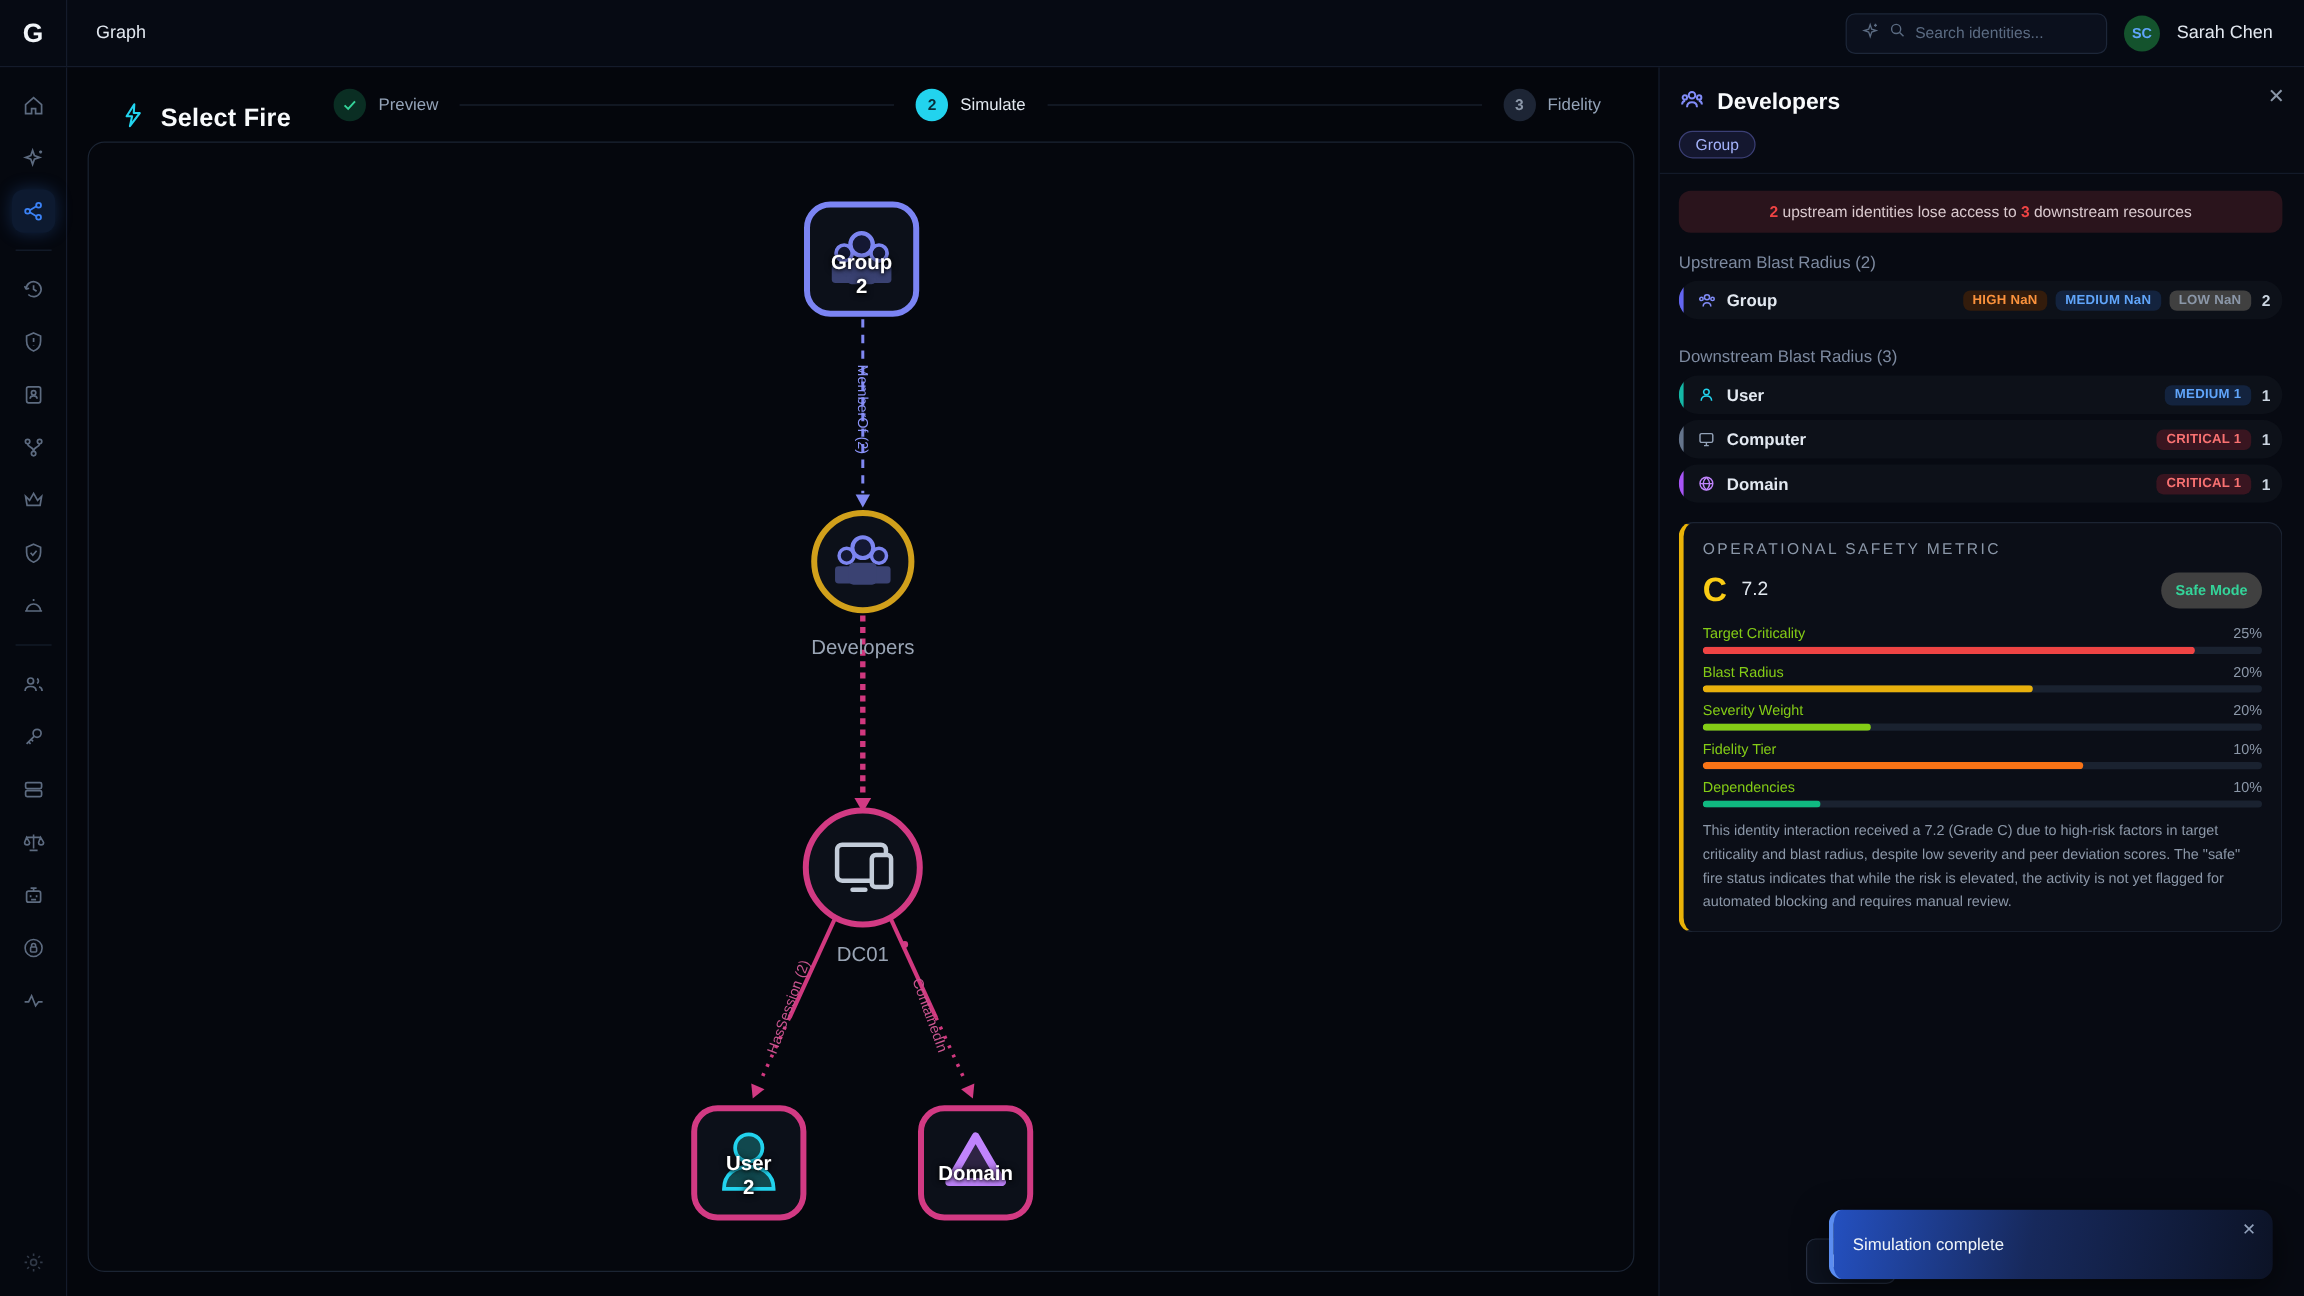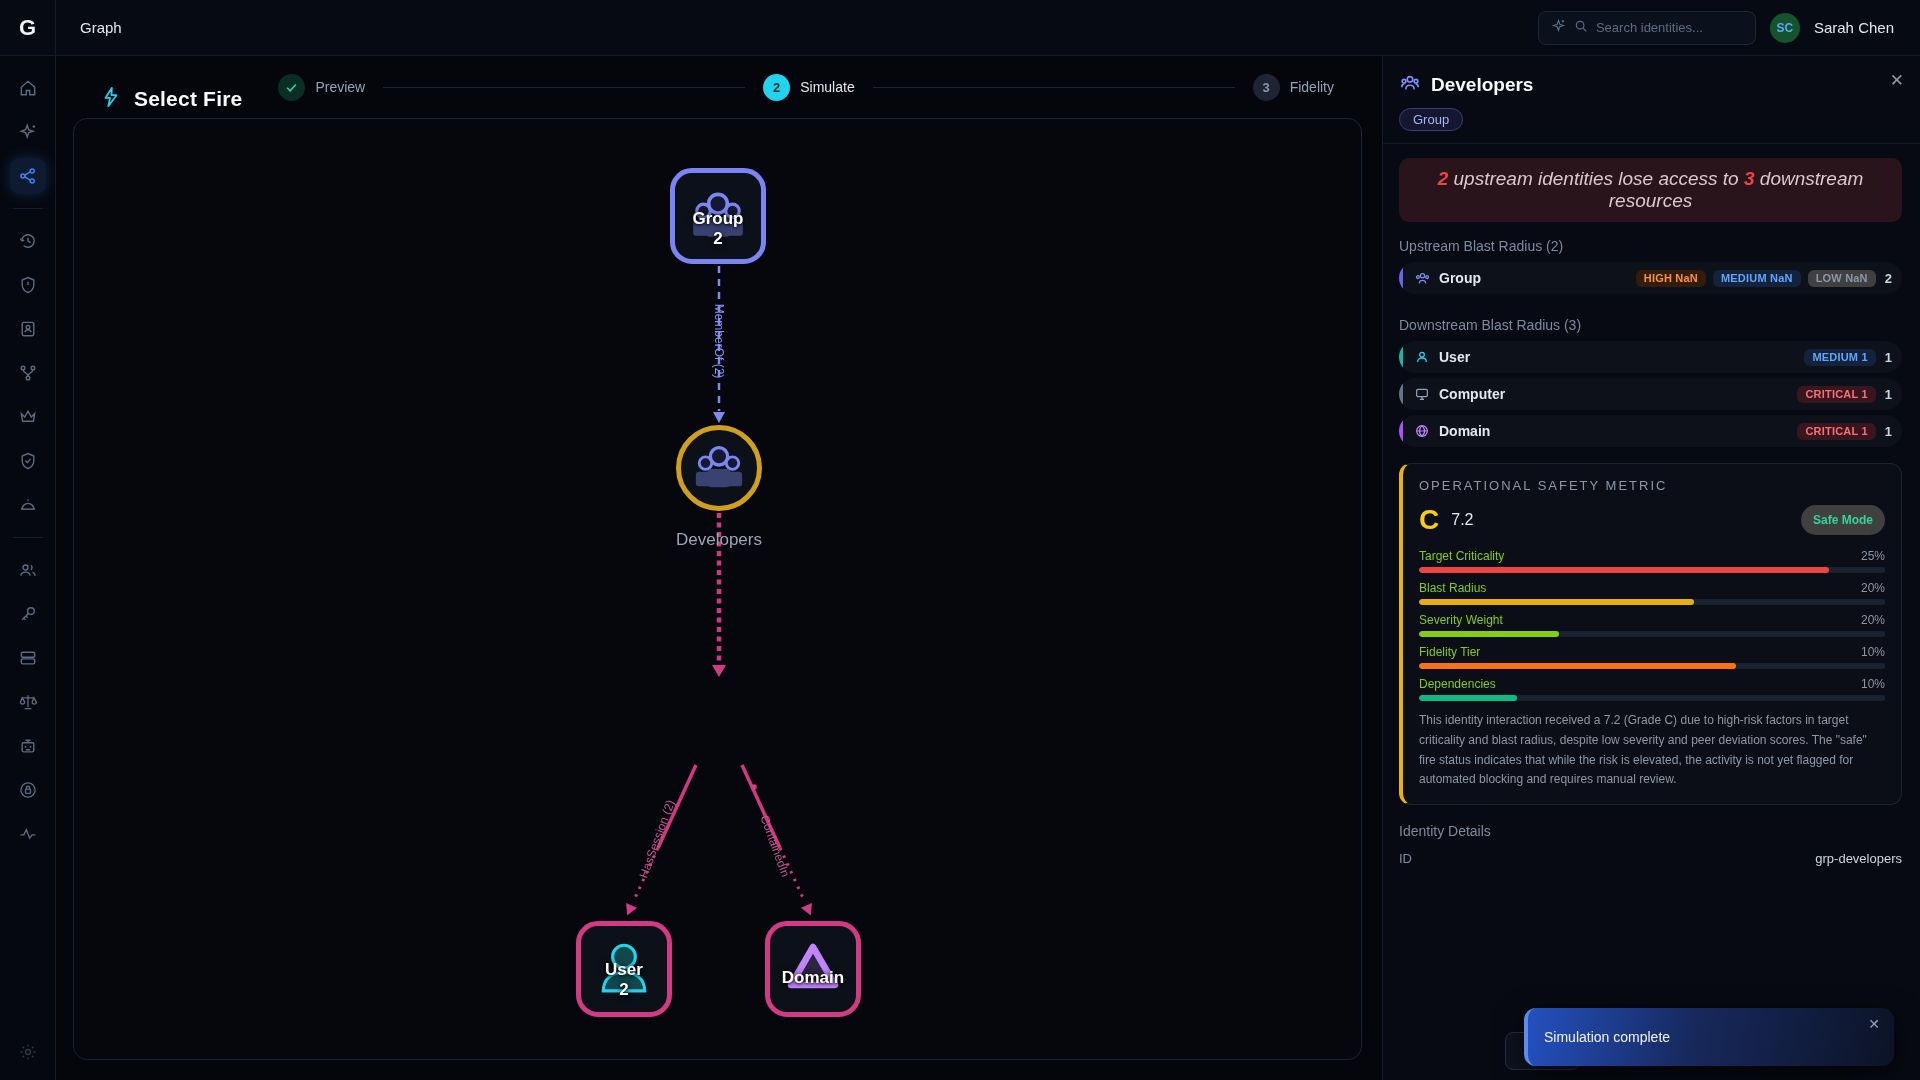--- a/index.html
+++ b/index.html
@@ -69,21 +69,21 @@
     background:#070a12; border-left:1px solid #141b2b; z-index:20; }
   .panel-head { padding:16px 18px 12px 16px; border-bottom:1px solid #131a29; position:relative; }
   .panel-title-row { display:flex; align-items:center; gap:10px; }
   .panel-title { font-size:19px; font-weight:bold; color:#f8fafc; }
   .panel-close { position:absolute; right:16px; top:14px; color:#8b97a8; font-size:17px;
     cursor:pointer; background:none; border:none; font-family:inherit; }
   .type-badge { display:inline-block; margin-top:10px; padding:3px 13px; font-size:13px;
     color:#a5b4fc; background:#14172f; border:1px solid #3b3f75; border-radius:999px; }
   .panel-body { padding:14px 18px 0 16px; }
   .alert { background:#2a141c; border-radius:10px; padding:10px 14px; text-align:center;
-    font-size:19px; color:#d9c9ce; margin-bottom:16px;font-style:italic; }
+    font-size:13px; color:#d9c9ce; margin-bottom:16px; }
   .alert b { color:#ef4444; }
   .sect-label { font-size:14px; color:#7d8aa0; margin:4px 0 8px 0; }
   .row { display:flex; align-items:center; height:32px; background:#0d1119; border-radius:999px;
     margin-bottom:5px; padding:0 10px 0 4px; position:relative; overflow:hidden; }
   .row-accent { width:4px; height:100%; border-radius:4px 0 0 4px; position:absolute; left:0; top:0; }
   .row-icon { width:26px; display:flex; align-items:center; justify-content:center; margin-left:6px; }
   .row-label { font-size:14px; color:#e2e8f0; font-weight:bold; margin-left:4px; }
   .row-right { margin-left:auto; display:flex; align-items:center; gap:7px; }
   .badge { font-size:11px; font-weight:bold; padding:2.5px 8px; border-radius:6px; letter-spacing:.2px; }
   .badge.high { color:#fb923c; background:#331c0c; }
@@ -354,20 +354,30 @@
           <circle cx="42" cy="25" r="6.5" fill="#141833" stroke="#7c85f0" stroke-width="3"></circle>
           <circle cx="28" cy="18" r="9" fill="#141833" stroke="#7c85f0" stroke-width="3.5"></circle>
           <rect x="4" y="34" width="17" height="15" rx="3" fill="#3a4272"></rect>
           <rect x="35" y="34" width="17" height="15" rx="3" fill="#3a4272"></rect>
           <rect x="16" y="31" width="24" height="19" rx="4" fill="#3a4272"></rect>
         </svg>
     </span>
     <span class="node-sub" style="top:100px;">Developers</span>
   </div>
 
+  <div class="node node-circle" style="left:595px; top:554px; width:100px; height:100px; border:5px solid #d23a83;">
+    <span>
+      <svg width="60" height="60" viewBox="0 0 56 56" fill="none" stroke="#c3ccd9" stroke-width="3.5" stroke-linejoin="round">
+          <rect x="8" y="12" width="38" height="28" rx="4"></rect>
+          <rect x="35" y="20" width="15" height="25" rx="3" fill="#0c1019"></rect>
+          <path d="M20 47 h10" stroke-linecap="round"></path>
+        </svg>
+    </span>
+    <span class="node-sub" style="top:108px;">DC01</span>
+  </div>
 
   <div class="node node-square" style="left:502px; top:802px;">
     <span>
       <svg width="58" height="58" viewBox="0 0 56 56">
           <circle cx="28" cy="18" r="11" fill="#11484e" stroke="#22d3ee" stroke-width="3"></circle>
           <path d="M8 51 c0-12 9-18 20-18 s20 6 20 18 Z" fill="#11484e" stroke="#22d3ee" stroke-width="3"></path>
         </svg>
     </span>
     <span class="node-label" style="top:34px;">
       <span>User</span><br><span>2</span>
@@ -519,27 +529,20 @@
             <span class="metric-label">Dependencies</span>
             <span class="metric-weight">10%</span>
           </div>
         <div class="metric-track">
             <div class="metric-fill" style="width: 21%; background: rgb(16, 185, 129);"></div>
           </div>
       </div>
       <div class="osm-desc">This identity interaction received a 7.2 (Grade C) due to high-risk factors in target criticality and blast radius, despite low severity and peer deviation scores. The "safe" fire status indicates that while the risk is elevated, the activity is not yet flagged for automated blocking and requires manual review.</div>
     </div>
 
-    <div class="id-details">
-      <div class="sect-label">Identity Details</div>
-      <div class="id-row">
-        <span class="id-key">ID</span>
-        <span class="id-val">grp-developers</span>
-      </div>
-    </div>
   </div>
 </aside>
 
 <button class="back-btn">Back</button>
 
 <div class="toast">
   <span class="toast-msg">Simulation complete</span>
   <button class="toast-close">✕</button>
 </div>
 

